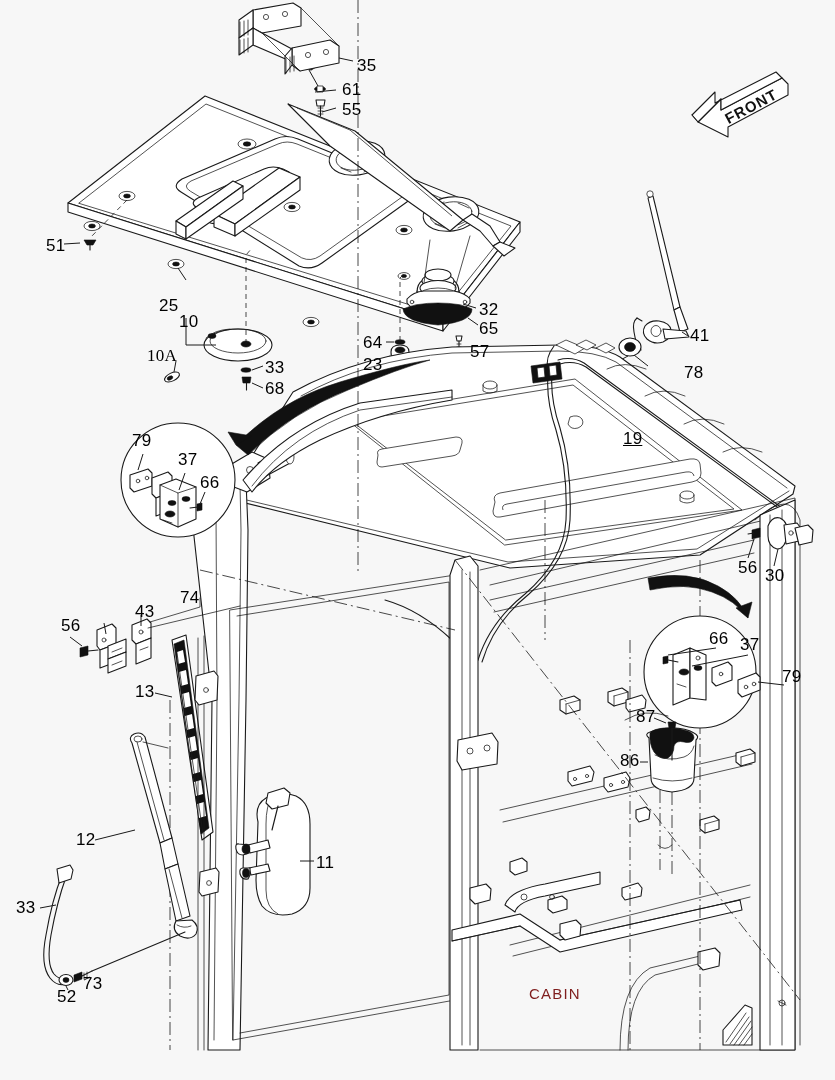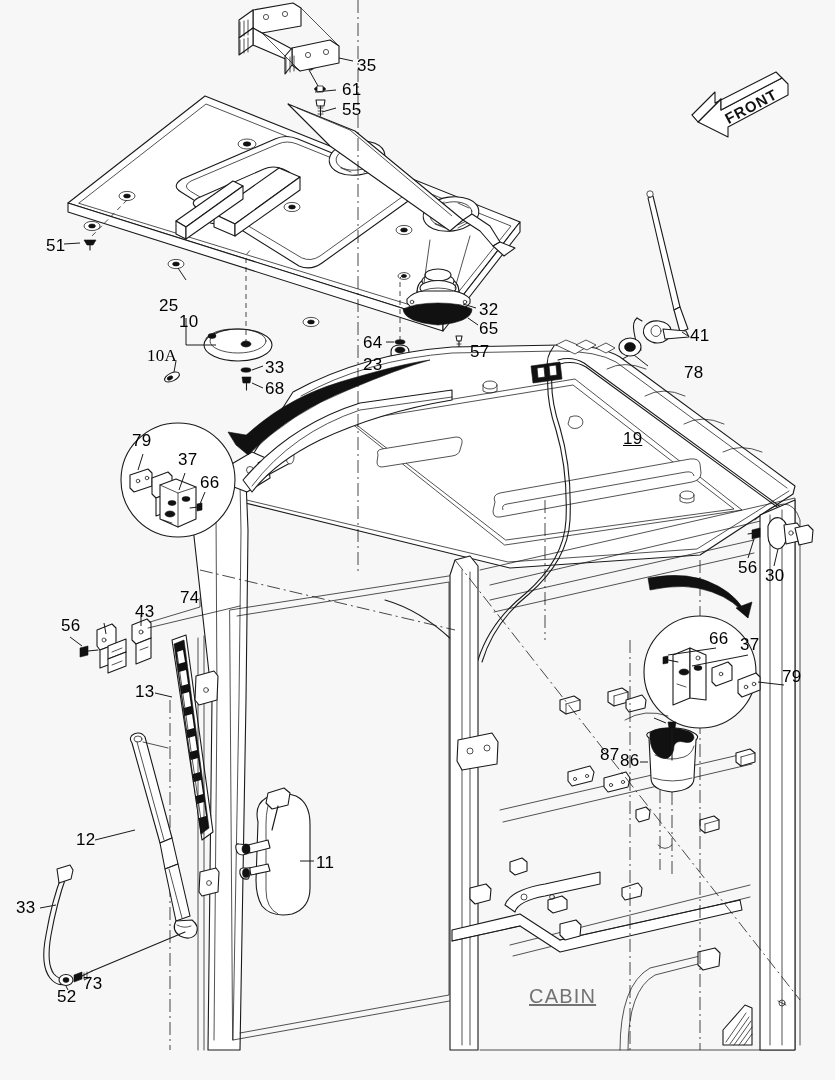--- a/index.html
+++ b/index.html
@@ -16,24 +16,23 @@
     position:absolute;
     font-family:"Liberation Sans",sans-serif;
     font-size:17px;
     color:#000;
     white-space:nowrap;
     letter-spacing:0.2px;
   }
   .cabinlbl{
     position:absolute;
     font-family:"Liberation Sans",sans-serif;
-    font-size:20px;
+    font-size:15px;
     letter-spacing:1.2px;
-    color:#737373;
-    text-decoration:underline;
+    color:#7f1d1d;
   }
   .frontword{
     position:absolute;
     font-family:"Liberation Sans",sans-serif;
     font-size:15px;
     font-weight:bold;
     letter-spacing:1px;
     color:#111;
     transform:rotate(-28deg);
     transform-origin:left top;
@@ -611,19 +610,19 @@
   <span class="lbl" style="left:76px;top:830px;">12</span>
   <span class="lbl" style="left:16px;top:898px;">33</span>
   <span class="lbl" style="left:57px;top:987px;">52</span>
   <span class="lbl" style="left:83px;top:974px;">73</span>
   <span class="lbl" style="left:316px;top:853px;">11</span>
   <span class="lbl" style="left:738px;top:558px;">56</span>
   <span class="lbl" style="left:765px;top:566px;">30</span>
   <span class="lbl" style="left:709px;top:629px;">66</span>
   <span class="lbl" style="left:740px;top:635px;">37</span>
   <span class="lbl" style="left:782px;top:667px;">79</span>
-  <span class="lbl" style="left:600px;top:707px;margin-top:38px;">87</span>
+  <span class="lbl" style="left:636px;top:707px;">87</span>
   <span class="lbl" style="left:620px;top:751px;">86</span>
 
   <span class="cabinlbl" style="left:529px;top:985px;">CABIN</span>
   <span class="frontword" style="left:722px;top:112px;">FRONT</span>
 
 </div>
 
 </body></html>

